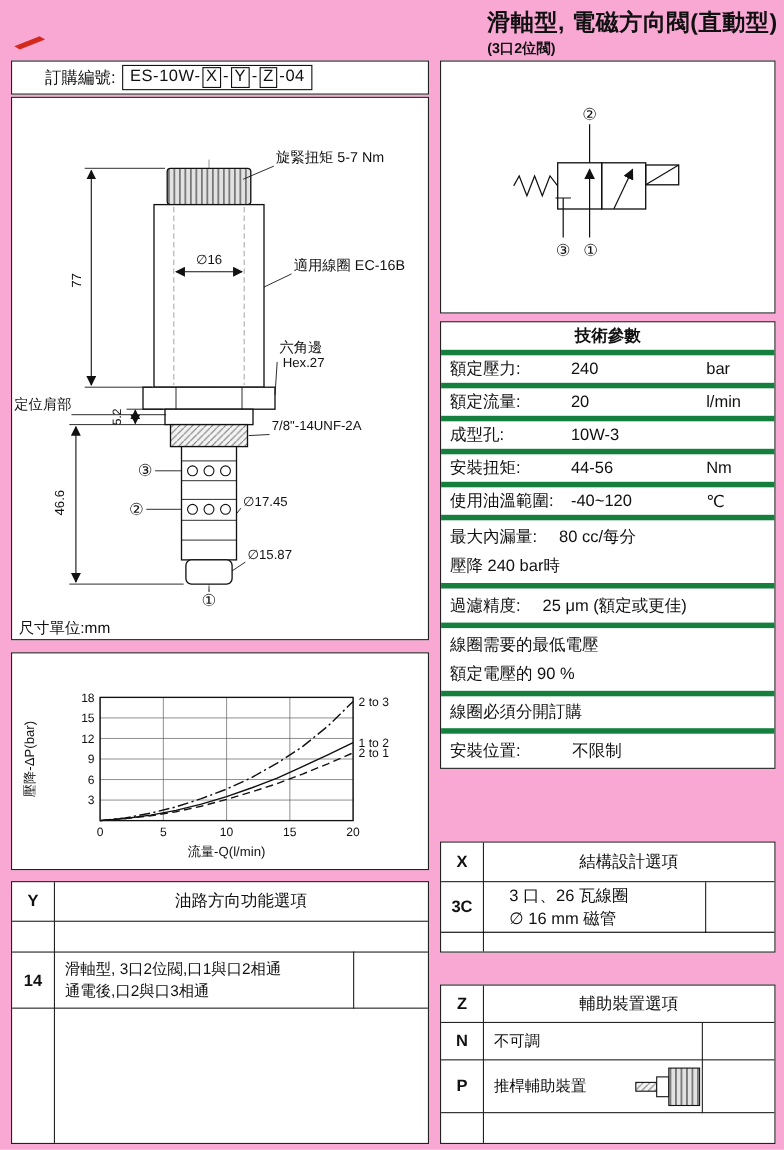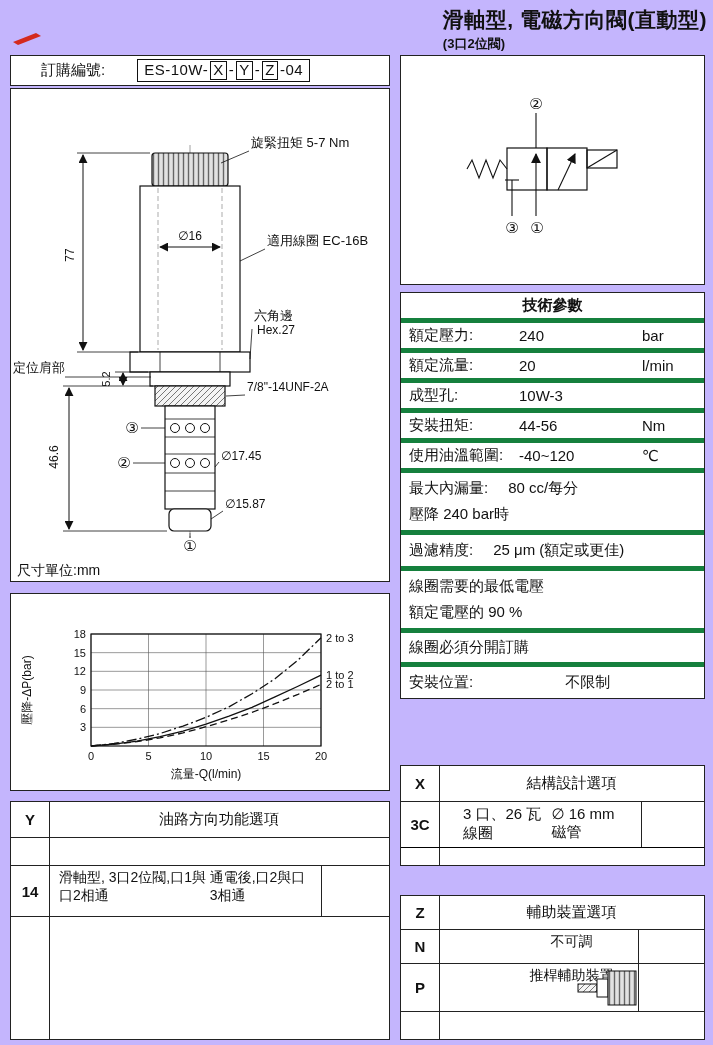--- a/index.html
+++ b/index.html
@@ -1,54 +1,54 @@
 <!DOCTYPE html>
 <html><head>
 <meta charset="utf-8">
 <style>
   *{margin:0;padding:0;box-sizing:border-box}
   body{background:#fff;font-family:"Liberation Sans","DejaVu Sans",sans-serif;color:#111}
-  .page{position:relative;width:713px;height:1045px;background:#c4b5fd;overflow:hidden}
+  .page{position:relative;width:713px;height:1045px;background:#f9a8d4;overflow:hidden}
   .abs{position:absolute}
   .bordered{border:1px solid #222;background:#fff}
   .page-title{font-size:21px;font-weight:bold;text-align:right;letter-spacing:.5px}
   .page-subtitle{font-size:13px;font-weight:bold;text-align:left;margin-top:1px}
   .order-box{border:1px solid #222;display:flex;align-items:center;padding-left:30px;font-size:15px;background:#fff}
-  .order-label{margin-right:32px}
+  .order-label{margin-right:6px}
   .order-code{border:1px solid #111;font-weight:normal;padding:1px 6px;letter-spacing:.5px;white-space:nowrap}
   .kbox{border:1px solid #111;padding:0 2px;margin:0 2px;display:inline-block;line-height:1.1}
   svg text{font-family:inherit;fill:#111}
   .thin{stroke:#111;stroke-width:.8;fill:none}
   .cl{stroke:#888;stroke-width:.8;stroke-dasharray:10 3 2 3}
   .bore{stroke:#888;stroke-width:.7;stroke-dasharray:5 3}
   .port{fill:#fff;stroke:#111;stroke-width:1}
   .s{stroke:#111;stroke-width:1.1;fill:none}
   .sq{fill:none;stroke:#111;stroke-width:1.2}
   
   .tt{position:absolute;left:400px;top:292px;width:305px;border:1px solid #222;background:#fff;font-size:15px}
   .tt>div{border-top:5px solid #15803d}
   .tt>div:first-child{border-top:none}
   .tt-header{height:25px;display:flex;align-items:center;justify-content:center;font-weight:bold}
   .tt-row{height:30px;display:flex;align-items:center;padding:0 8px}
   .tt-label{width:110px;flex:none}
   .tt-value{flex:1;text-align:left}
   .tt-unit{width:54px;flex:none}
   .tt-multi{display:flex;flex-direction:column;justify-content:center;padding:4px 8px;gap:7px}
-  .m20{margin-left:20px}.m75{margin-left:92px}
+  .m20{margin-left:20px}.m75{margin-left:47px}
   
   .opt-table{position:absolute;border:1px solid #222;background:#fff;font-size:14px}
   .opt-colline{position:absolute;top:0;bottom:0;left:38px;width:0;border-left:1px solid #222}
   .opt-vline{position:absolute;width:0;border-left:1px solid #222}
   .opt-header{display:flex;height:36px;border-bottom:1px solid #222}
   .opt-header-sm{height:34px}
   .opt-key{width:38px;flex:none;display:flex;align-items:center;justify-content:center;font-weight:bold;font-size:15px}
   .opt-title{flex:1;display:flex;align-items:center;justify-content:center;font-weight:normal;font-size:15px}
   .opt-spacer{height:27px}
   .opt-row{display:flex;position:relative}
-  .opt-content{flex:1;padding:3px 10px;display:flex;justify-content:center;gap:2px}
+  .opt-content{flex:1;padding:3px 10px;display:flex;flex-direction:column;justify-content:center;gap:2px}
   .z-pin{position:absolute}
 </style>
 </head>
 <body>
 
 <div class="page">
 
   <svg width="0" height="0" class="abs" aria-hidden="true">
     <defs>
       <pattern id="knurl" width="5" height="10" patternUnits="userSpaceOnUse">

